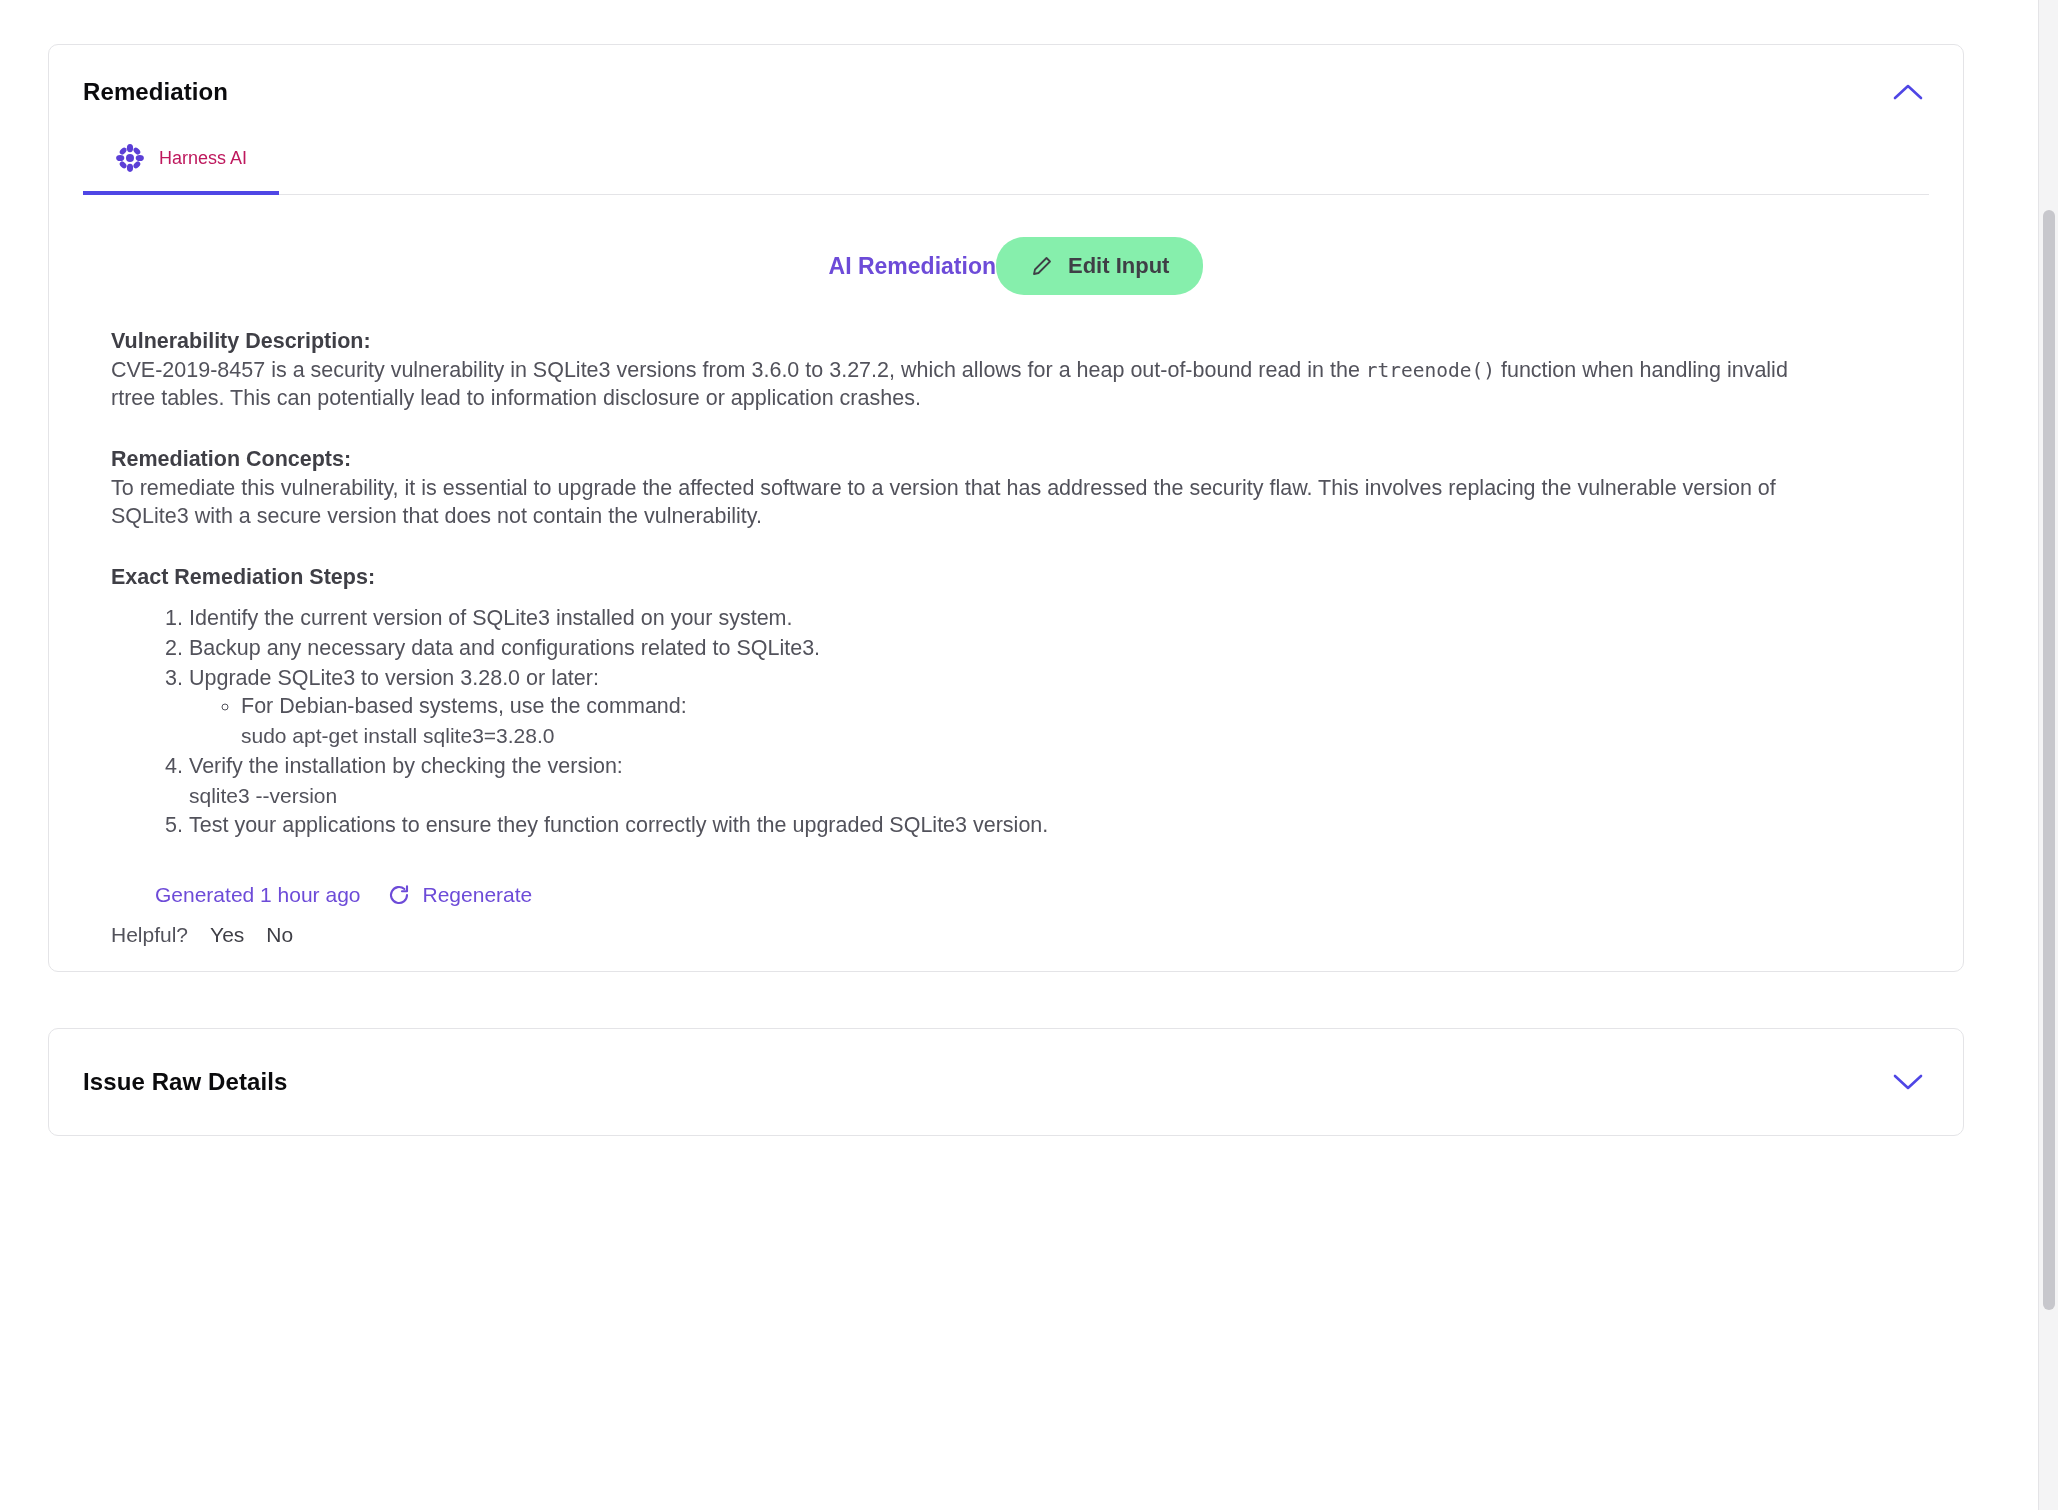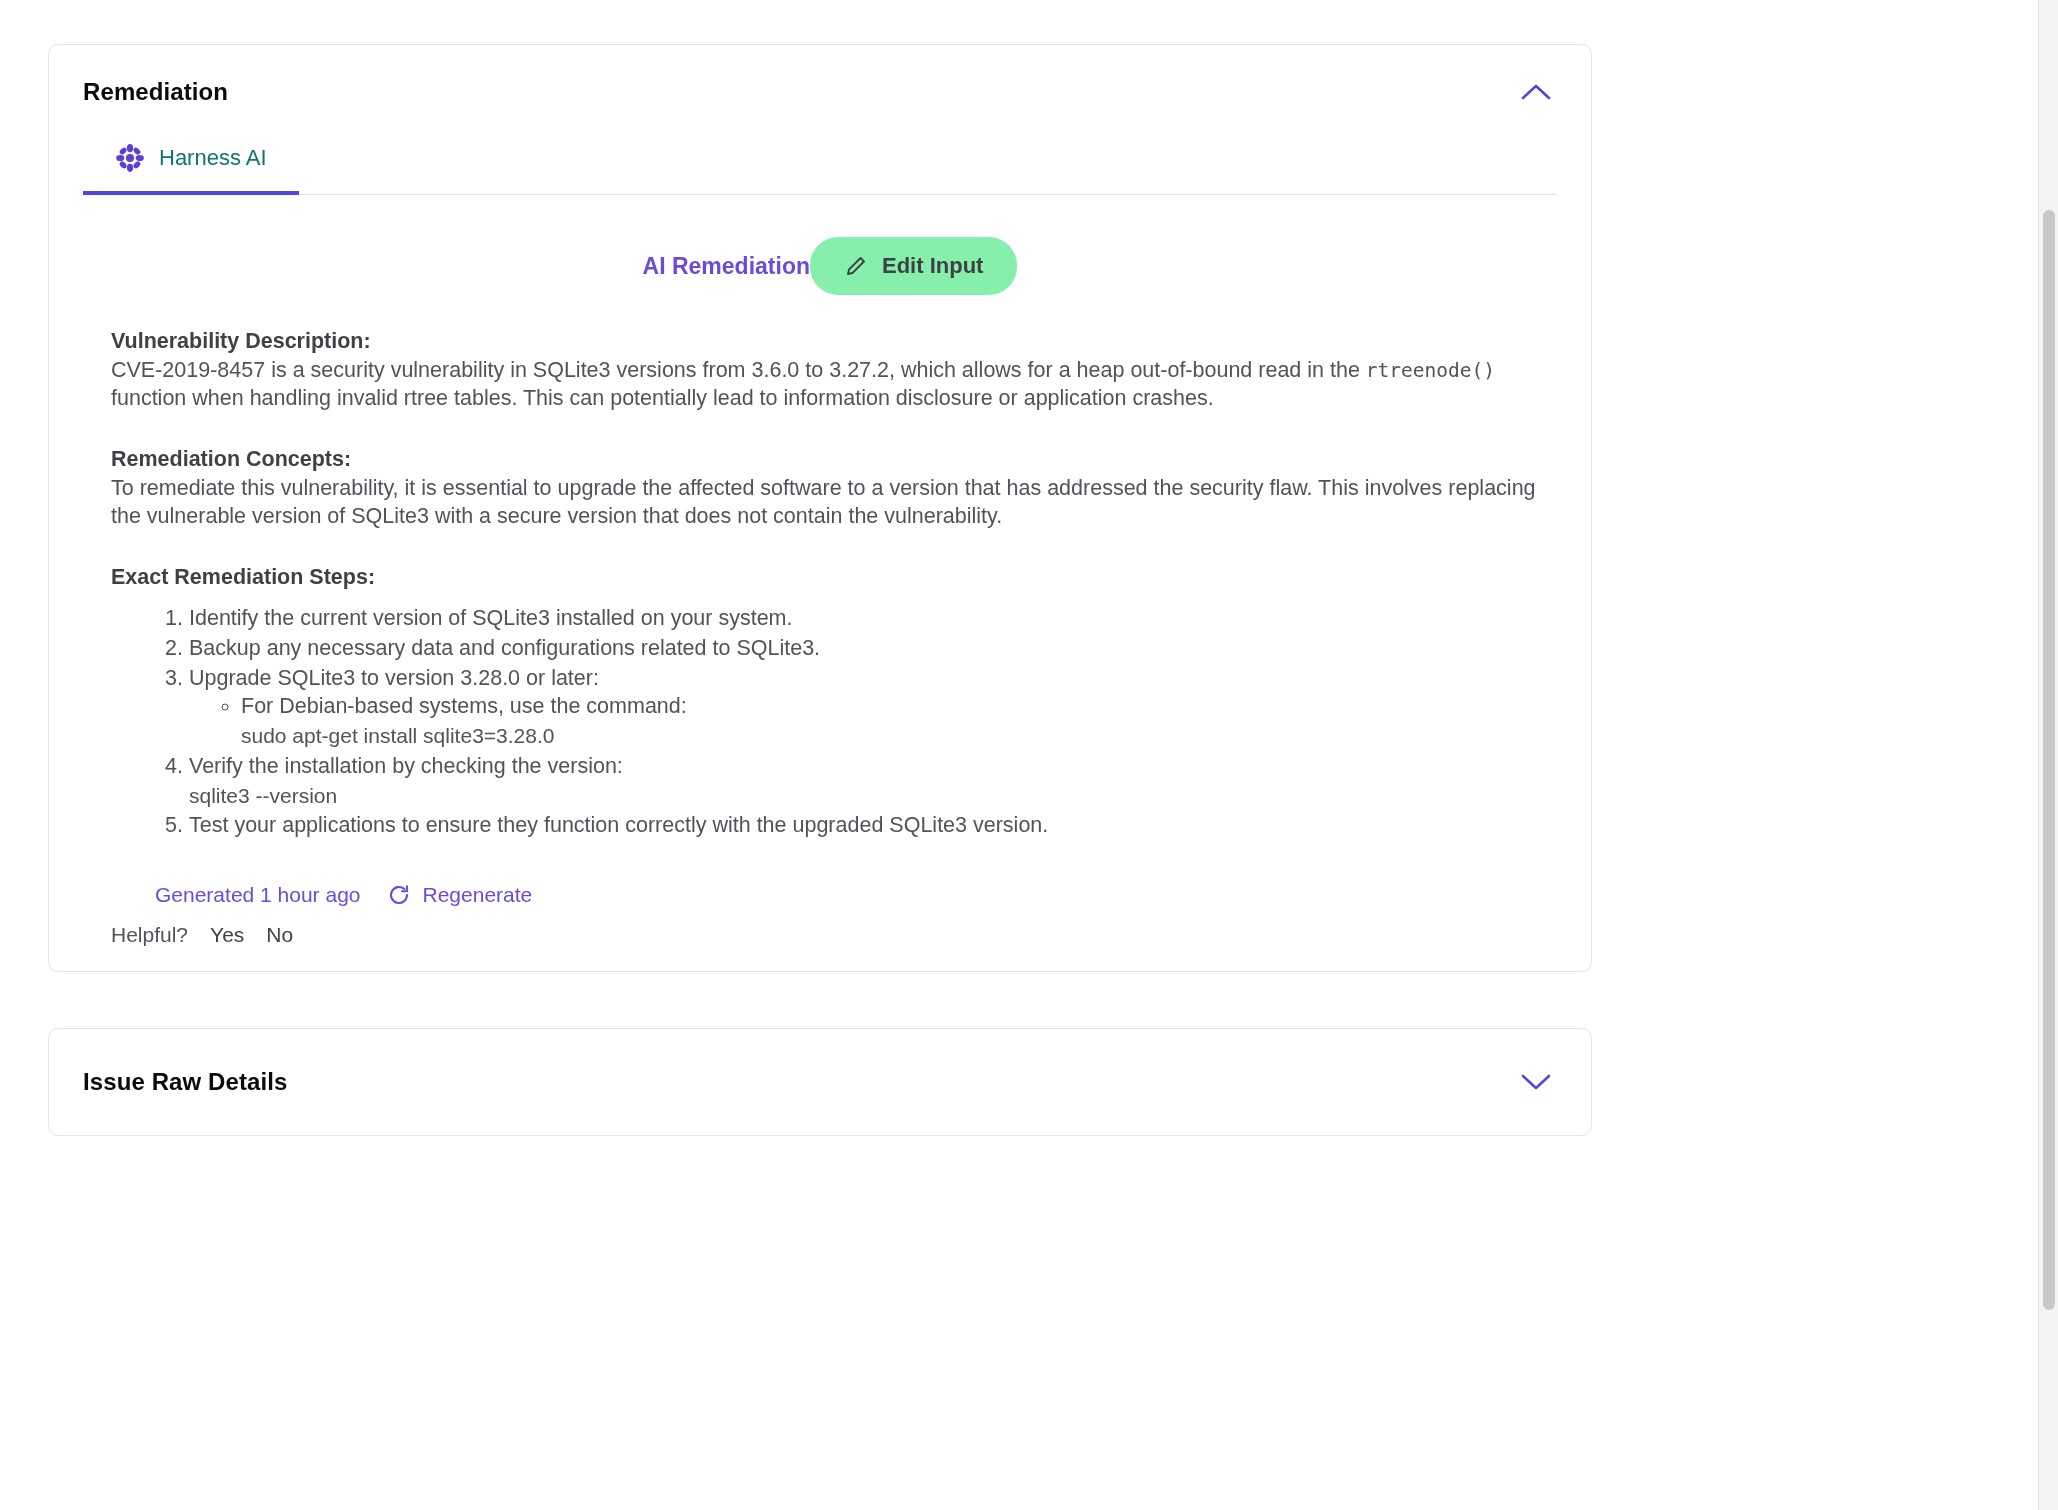--- a/index.html
+++ b/index.html
@@ -22,21 +22,21 @@
     height: 1510px;
     background: #ffffff;
     padding: 44px 60px 0 48px;
   }
 
   
   .card {
     border: 1px solid #e4e4e7;
     border-radius: 10px;
     background: #ffffff;
-    width: 1544px;
+    width: 1916px;
     margin-bottom: 56px;
     position: relative;
   }
   .card-header {
     display: flex;
     align-items: center;
     justify-content: space-between;
     padding: 30px 38px 0 34px;
   }
   .card-title {
@@ -59,22 +59,22 @@
   .tabs {
     margin: 24px 34px 0 34px;
     border-bottom: 1px solid #e4e4e7;
     display: flex;
   }
   .tab {
     display: flex;
     align-items: center;
     gap: 14px;
     padding: 10px 32px 18px 32px;
-    font-size: 22px;
-    color: #0f766e;
+    font-size: 18px;
+    color: #be185d;
     cursor: pointer;
     border-bottom: 4px solid #4f46e5;
     margin-bottom: -1px;
   }
   .tab .tab-icon { width: 30px; height: 30px; display: block; }
 
   
   .ai-body { padding: 42px 42px 24px 62px; }
   .ai-row {
     display: flex;

